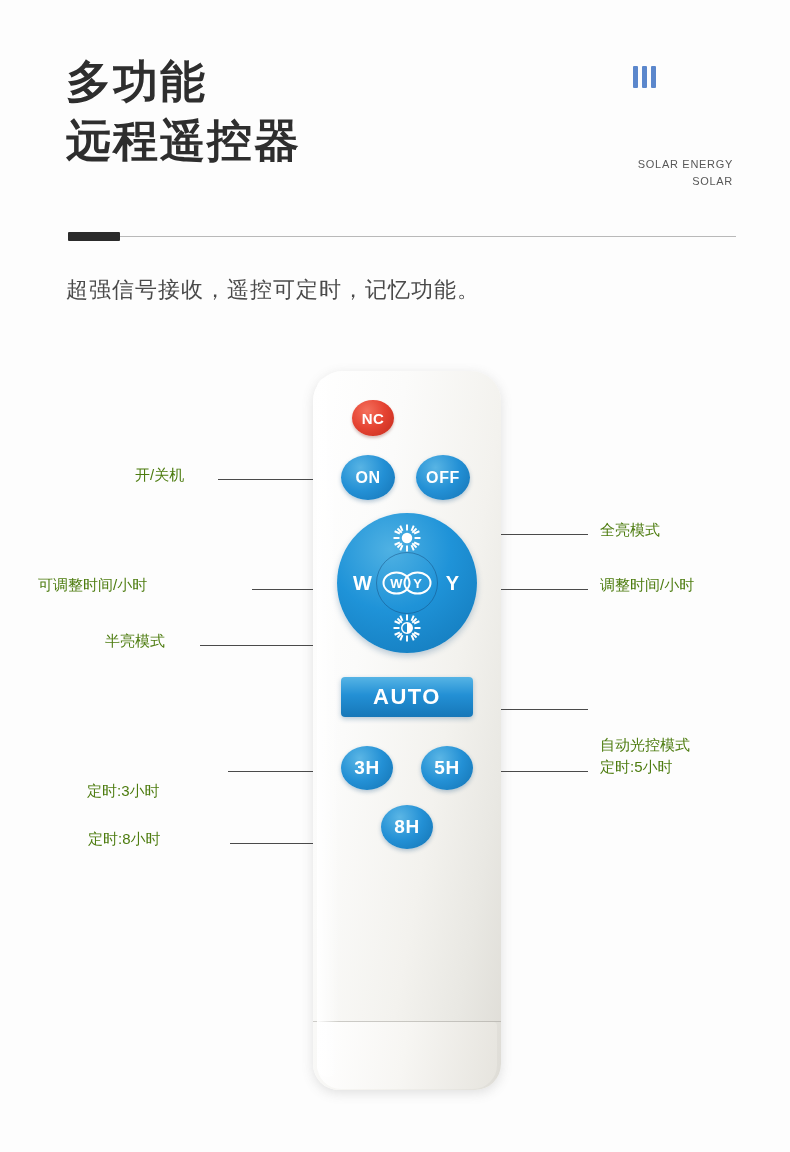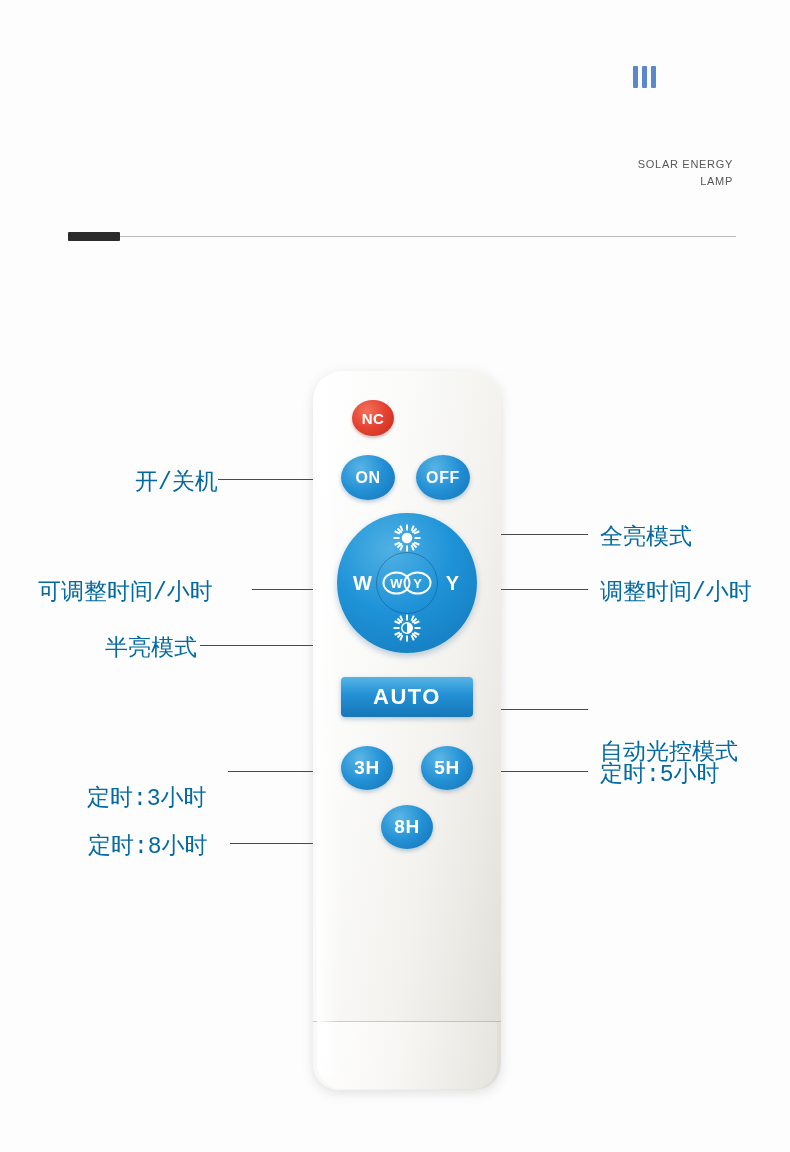--- a/index.html
+++ b/index.html
@@ -249,53 +249,57 @@
     letter-spacing: 0.5px;
     box-shadow: 0 2px 4px rgba(20,80,130,0.3);
   }
   .btn-3h { left: 28px; top: 375px; text-align: right; }
   .btn-5h { left: 108px; top: 375px; }
   .btn-8h { left: 68px; top: 434px; }
 
   
   .callout {
     position: absolute;
-    font-size: 23px;
-    color: #0369a1;
+    font-size: 15px;
+    color: #4d7c0f;
     white-space: nowrap;
     z-index: 6;
-    font-family: Liberation Mono, monospace;
   }
   .callout.right-side { text-align: center; }
   .leader {
     position: absolute;
     height: 1px;
     background: #4a4a4a;
     z-index: 1;
   }
 </style>
 </head>
 <body>
 
 <div id="page">
 
+  <div class="title-block">
+    <div class="title-line">多功能</div>
+    <div class="title-line">远程遥控器</div>
+  </div>
 
   <div class="brand-block">
     <div class="brand-bars">
       <i></i>
         <i></i>
         <i></i>
     </div>
     <div class="brand-name">
       <div>SOLAR ENERGY</div>
-      <div>LAMP</div>
+      <div>SOLAR</div>
     </div>
   </div>
 
   <div class="divider"></div>
+  <div class="subtitle">超强信号接收，遥控可定时，记忆功能。</div>
 
   <div class="leader" style="left:218px; top:479px; width:180px;"></div>
   <div class="leader" style="left:252px; top:589px; width:148px;"></div>
   <div class="leader" style="left:200px; top:645px; width:195px;"></div>
   <div class="leader" style="left:228px; top:771px; width:120px;"></div>
   <div class="leader" style="left:230px; top:843px; width:165px;"></div>
 
   <div class="leader" style="left:420px; top:534px; width:168px;"></div>
   <div class="leader" style="left:436px; top:589px; width:152px;"></div>
   <div class="leader" style="left:470px; top:709px; width:118px;"></div>

